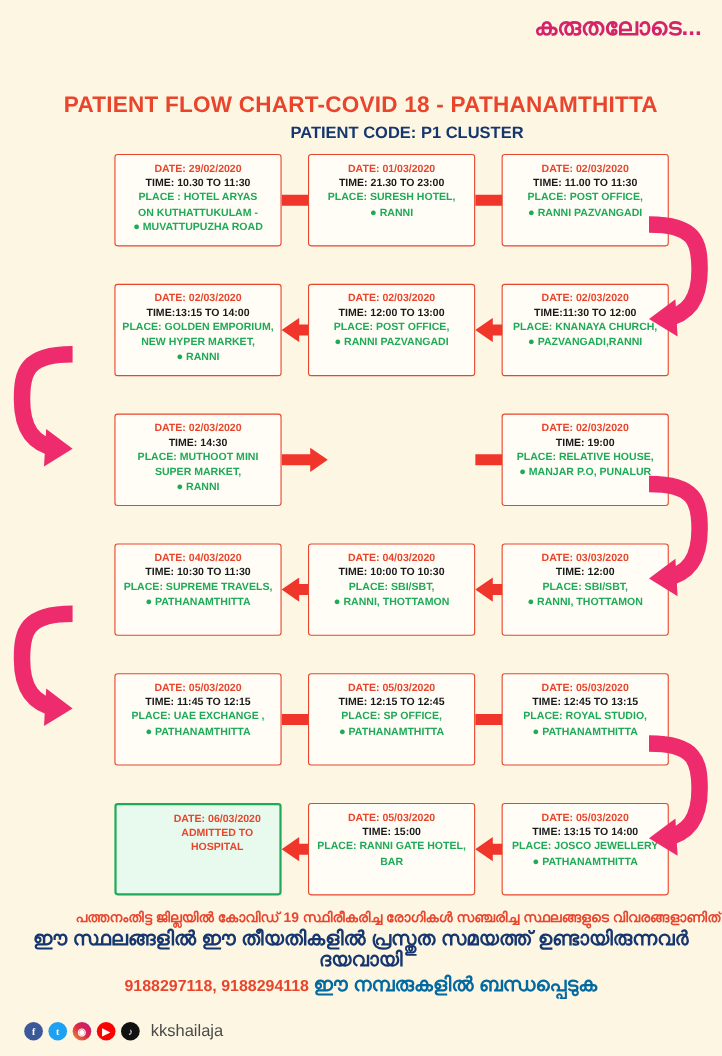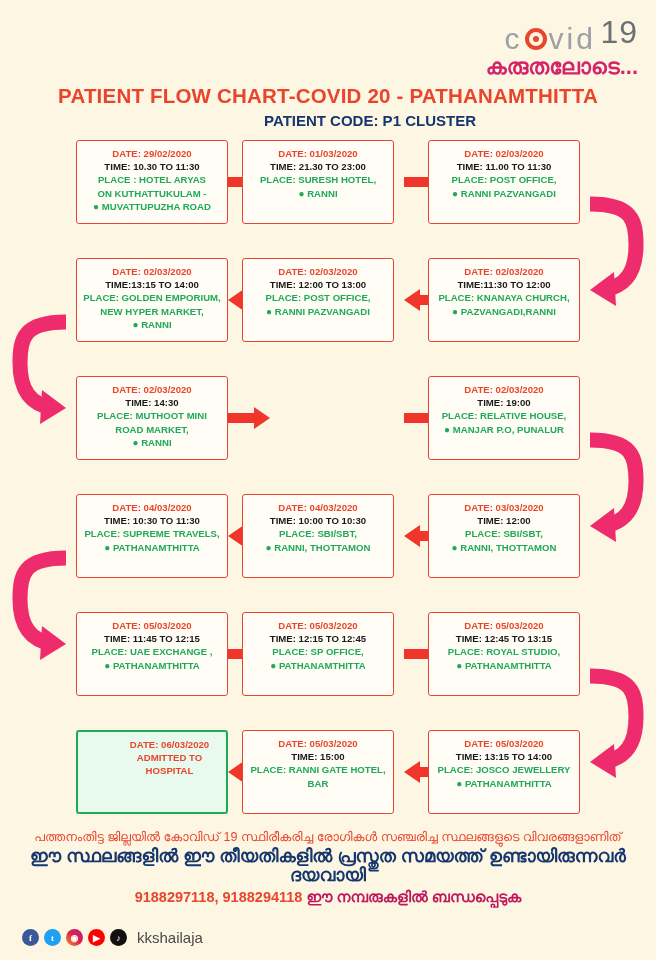--- a/index.html
+++ b/index.html
@@ -40,29 +40,29 @@
     position:absolute; top:84px; left:0; width:656px; text-align:center;
     color:#e8452c; font-size:20.5px; font-weight:bold; letter-spacing:0.2px;
   }
   .subtitle {
     position:absolute; top:112px; left:0; width:652px; text-align:center;
     color:#15366e; font-size:15px; font-weight:bold;margin-left:44px;
   }
 
   
   .board { position:absolute; top:140px; left:0; width:656px; }
-  .row { position:relative; height:118px; }
+  .row { position:relative; height:118px;margin-left:28px; }
   .card {
     position:absolute; width:152px; height:84px;
     border:1.6px solid #e8452c; background:#fffdf5;
     border-radius:3px; padding:6px 4px 4px;
     text-align:center; font-size:9.6px; line-height:13.2px; font-weight:bold;
   }
   .card.c1 { left:76px; }
-  .card.c2 { left:242px; }
+  .card.c2 { left:252px; }
   .card.c3 { left:428px; }
   .card .date { color:#e8452c; }
   .card .time { color:#1a1a1a; }
   .card .place { color:#1faa59; }
   .pin { color:#1faa59; font-size:10px; }
 
   .final {
     border:2px solid #1faa59; background:#e8f9ee;padding-left:39px;
   }
   .final .date { color:#e8452c; }
@@ -77,48 +77,44 @@
   .arr.a2 { left:404px; }
 
   
   .curve { position:absolute; }
   .curve svg { display:block; }
 
   
   .footer {
     position:absolute; left:0; bottom:54px; width:656px; text-align:center;
   }
-  .f1 { color:#e8452c; font-size:12.6px; font-weight:normal; line-height:19px; }
+  .f1 { color:#e8452c; font-size:12.6px; font-weight:bold; line-height:19px;text-align:right; }
   .f2 { color:#15366e; font-size:18px; font-weight:bold; line-height:19px; }
   .f3 { margin-top:3px; font-size:14.5px; font-weight:bold; }
   .f3 .num { color:#e8452c; }
-  .f3 .tail { color:#be185d; font-size:15px; }
+  .f3 .tail { color:#0369a1; font-size:18px; }
 
   .social {
     position:absolute; left:22px; bottom:14px; display:flex; align-items:center; gap:5px;
   }
   .sic {
     width:17px; height:17px; border-radius:50%;
     display:flex; align-items:center; justify-content:center;
     color:#fff; font-size:9px; font-weight:bold; font-family:"Liberation Serif", serif;
   }
   .handle { color:#4a4a4a; font-size:15px; margin-left:5px; font-weight:500; }
 </style>
 </head>
 <body>
 
 <div class="logo-wrap">
-  <div class="logo-line">
-    <span class="logo-covid">c</span><span class="logo-o"></span><span class="logo-covid">vid</span>
-    <span class="logo-19">19</span>
-  </div>
   <div class="logo-mal">കരുതലോടെ...</div>
 </div>
 
-<div class="title">PATIENT FLOW CHART-COVID 20 - PATHANAMTHITTA</div>
+<div class="title">PATIENT FLOW CHART-COVID 18 - PATHANAMTHITTA</div>
 <div class="subtitle">PATIENT CODE: P1 CLUSTER</div>
 
 <div class="board">
 
   <div class="row">
     <div class="card c1">
         <div class="date">DATE: 29/02/2020</div>
         <div class="time">TIME: 10.30  TO  11:30</div>
         <div class="place">PLACE : HOTEL ARYAS</div>
         <div class="place">ON KUTHATTUKULAM -</div>
@@ -178,21 +174,21 @@
         <div class="place">PLACE: KNANAYA CHURCH,</div>
         <div class="place"><span class="pin">●</span> PAZVANGADI,RANNI</div>
       </div>
   </div>
 
   <div class="row">
     <div class="card c1">
         <div class="date">DATE: 02/03/2020</div>
         <div class="time">TIME:  14:30</div>
         <div class="place">PLACE: MUTHOOT MINI</div>
-        <div class="place">ROAD MARKET,</div>
+        <div class="place">SUPER MARKET,</div>
         <div class="place"><span class="pin">●</span> RANNI</div>
       </div>
     <div class="arr a1">
       <svg width="42" height="22" viewBox="0 0 42 22">
           <path d="M0 6 H26 V0 L42 11 L26 22 V16 H0 Z" fill="#f0352a"></path>
         </svg>
     </div>
     <div class="arr a2">
       <svg width="42" height="22" viewBox="0 0 42 22">
           <path d="M0 6 H26 V0 L42 11 L26 22 V16 H0 Z" fill="#f0352a"></path>

